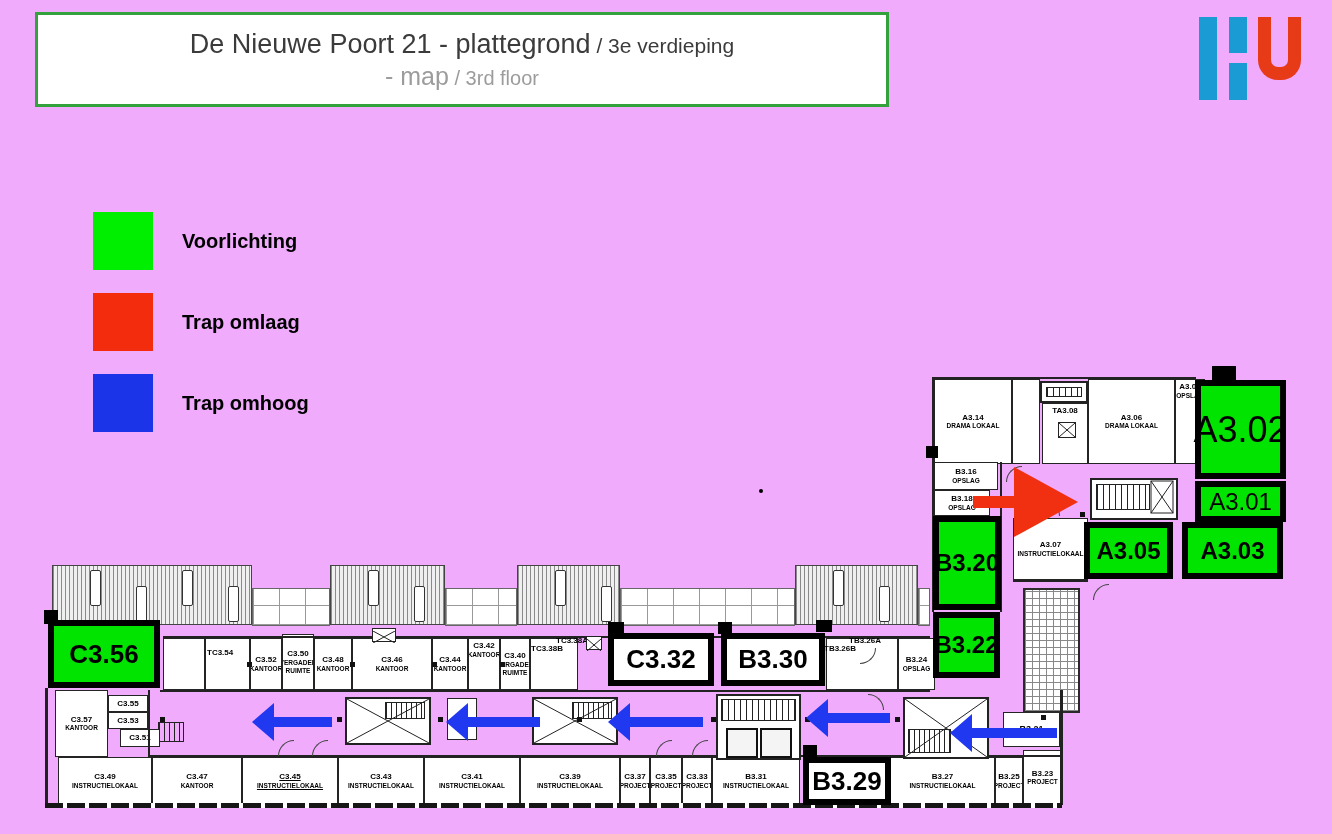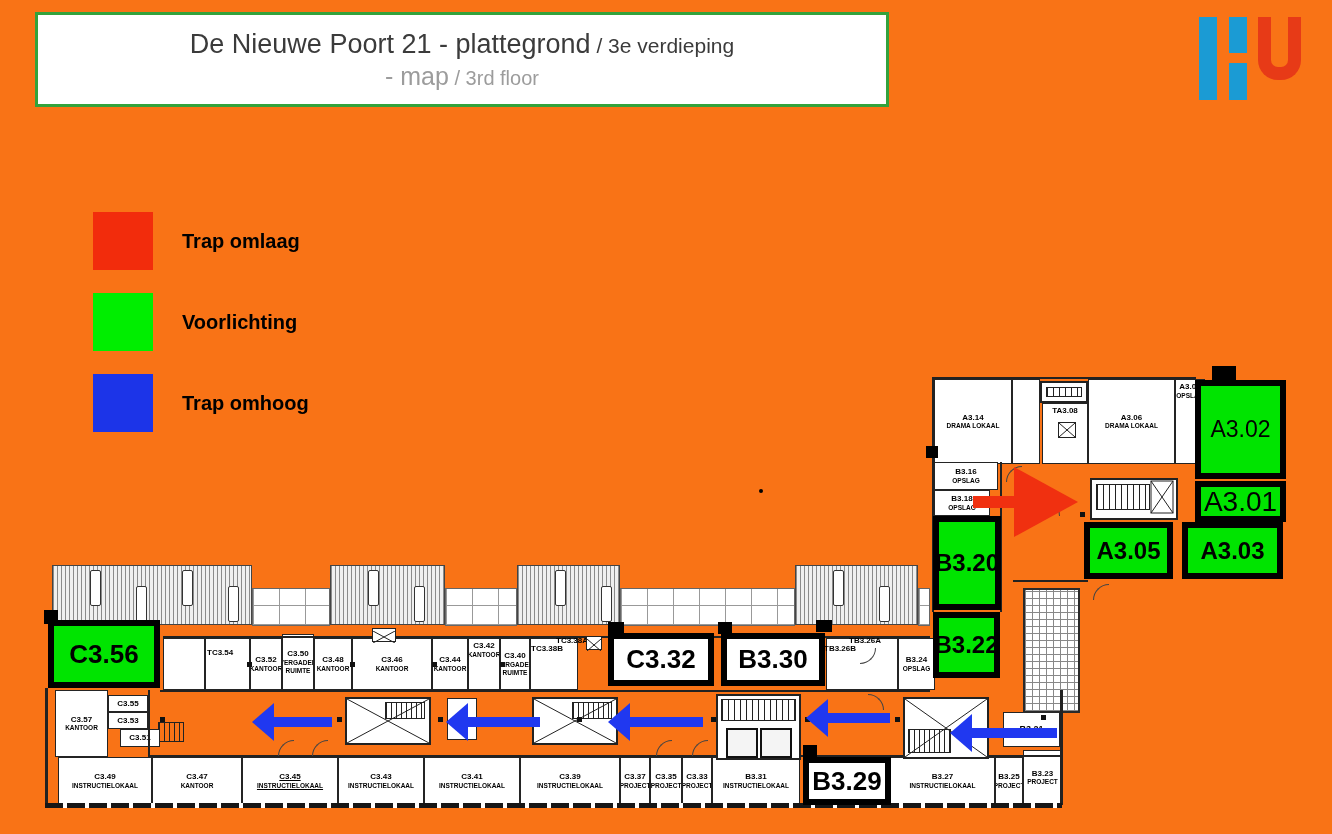--- a/index.html
+++ b/index.html
@@ -1,17 +1,17 @@
 <!DOCTYPE html>
 <html style="--hu-blue: #1b9bd4; --hu-red: #e73a17; --green: #00e400; --blue: #2038f0; --red: #f03010;"><head>
 <meta charset="utf-8">
 <style>
   html,body{margin:0;padding:0;background:#fff;}
   body{font-family:"Liberation Sans", sans-serif; -webkit-font-smoothing:antialiased;}
-  #stage{position:relative;width:1332px;height:834px;background:#f97316;overflow:hidden;}
+  #stage{position:relative;width:1332px;height:834px;background:#f0abfc;overflow:hidden;}
 
   
   .title-box{position:absolute;left:35px;top:12px;width:848px;height:89px;border:3px solid #33a23c;
              display:flex;flex-direction:column;align-items:center;justify-content:center;background:#fff;}
   .t1{color:#3b3b3b;}
   .t1a{font-size:27px;}
   .t1b{font-size:21px;}
   .t2{color:#9c9c9c;margin-top:2px;}
   .t2a{font-size:25px;}
   .t2b{font-size:20px;}
@@ -108,26 +108,26 @@
 
   <div class="hu">
     <div class="hu-b1"></div>
     <div class="hu-b2t"></div>
     <div class="hu-b2b"></div>
     <div class="hu-u"></div>
   </div>
 
   <div class="legend">
       <div class="lg-row">
+        <span class="lg-sw" style="background:#00ee00"></span>
+        <span class="lg-lb">Voorlichting</span>
+      </div>
+      <div class="lg-row">
         <span class="lg-sw" style="background:#f22c0c"></span>
         <span class="lg-lb">Trap omlaag</span>
-      </div>
-      <div class="lg-row">
-        <span class="lg-sw" style="background:#00ee00"></span>
-        <span class="lg-lb">Voorlichting</span>
       </div>
       <div class="lg-row">
         <span class="lg-sw" style="background:#1c34e8"></span>
         <span class="lg-lb">Trap omhoog</span>
       </div>
     </div>
 
   <div id="plan">
       <div class="fac-hatch" style="left: 52px; top: 565px; width: 200px; height: 60px;"></div>
       <div class="fac-grid" style="left: 252px; top: 588px; width: 78px; height: 38px;"></div>
@@ -339,20 +339,26 @@
           <b style="">B3.16</b>
           <span>OPSLAG</span>
         </div>
       </div>
       <div class="cell room" style="left: 934px; top: 490px; width: 56px; height: 26px;">
         <div class="rl ">
           <b style="">B3.18</b>
           <span>OPSLAG</span>
         </div>
       </div>
+      <div class="cell room" style="left: 1013px; top: 518px; width: 75px; height: 62px;">
+        <div class="rl ">
+          <b style="">A3.07</b>
+          <span>INSTRUCTIELOKAAL</span>
+        </div>
+      </div>
       <div class="cell room" style="left: 1003px; top: 712px; width: 57px; height: 35px;">
         <div class="rl ">
           <b style="font-size:9px">B3.21</b>
         </div>
       </div>
       <div class="flabel" style="left: 207px; top: 641px;"><b>TC3.54</b></div>
       <div class="flabel" style="left: 531px; top: 637px;"><b>TC3.38B</b></div>
       <div class="flabel" style="left: 556px; top: 629px;"><b>TC3.38A</b></div>
       <div class="flabel" style="left: 824px; top: 637px;"><b>TB3.26B</b></div>
       <div class="flabel" style="left: 849px; top: 629px;"><b>TB3.26A</b></div>
@@ -413,24 +419,24 @@
       <div class="hl-green" style="left: 48px; top: 620px; width: 112px; height: 68px;">
         <span style="font-size:26px">C3.56</span>
       </div>
       <div class="hl-green" style="left: 933px; top: 516px; width: 68px; height: 94px;">
         <span style="font-size:24px">B3.20</span>
       </div>
       <div class="hl-green" style="left: 933px; top: 612px; width: 67px; height: 66px;">
         <span style="font-size:24px">B3.22</span>
       </div>
       <div class="hl-green reg" style="left: 1195px; top: 380px; width: 91px; height: 99px;">
-        <span style="font-size:23px">A3.02</span>
+        <span style="font-size:36px">A3.02</span>
       </div>
       <div class="hl-green reg" style="left: 1195px; top: 481px; width: 91px; height: 41px;">
-        <span style="font-size:28px">A3.01</span>
+        <span style="font-size:24px">A3.01</span>
       </div>
       <div class="hl-green" style="left: 1084px; top: 522px; width: 89px; height: 57px;">
         <span style="font-size:24px">A3.05</span>
       </div>
       <div class="hl-green" style="left: 1182px; top: 522px; width: 101px; height: 57px;">
         <span style="font-size:24px">A3.03</span>
       </div>
       <div class="hl-white" style="left: 608px; top: 633px; width: 106px; height: 53px;">
         <span style="font-size:26px">C3.32</span>
       </div>

